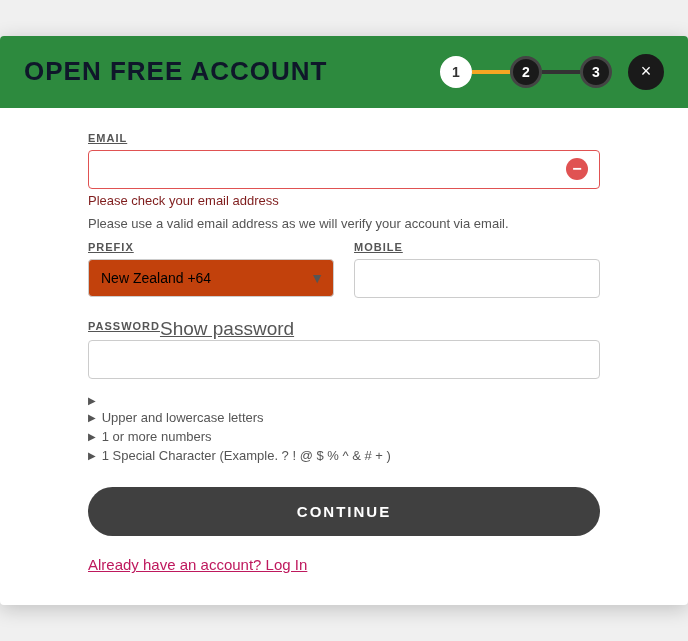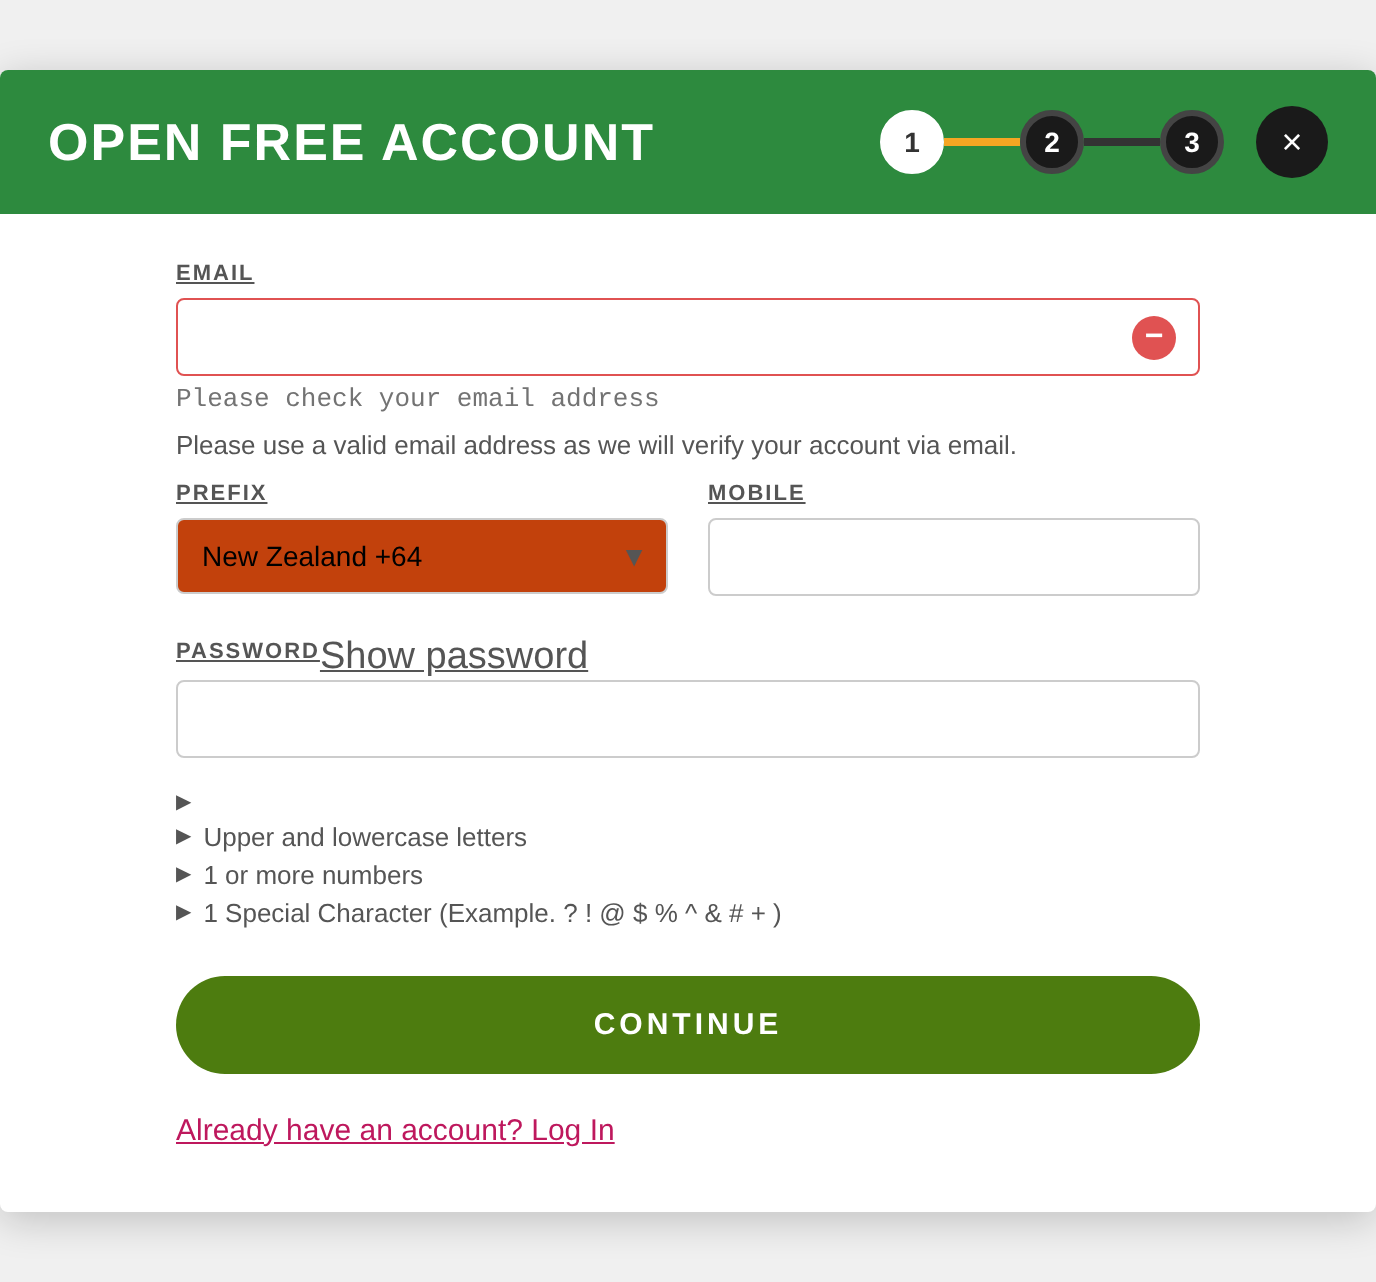--- a/index.html
+++ b/index.html
@@ -19,21 +19,21 @@
       box-shadow: 0 4px 20px rgba(0,0,0,0.2);
     }
     .header {
       background: #2d8a3e;
       padding: 18px 24px;
       display: flex;
       align-items: center;
       justify-content: space-between;
     }
     .header-title {
-      color: #ffffff;
+      color: #0f172a;
       font-size: 26px;
       font-weight: 900;
       letter-spacing: 1px;
       text-transform: uppercase;
     }
     .header-right {
       display: flex;
       align-items: center;
       gap: 0;
     }
@@ -111,25 +111,24 @@
       border-radius: 50%;
       display: flex;
       align-items: center;
       justify-content: center;
       color: #fff;
       font-size: 16px;
       font-weight: bold;
       line-height: 1;
     }
     .error-msg {
-      color: #737373;
+      color: #7f1d1d;
       font-size: 13px;
       margin-top: 4px;
       margin-bottom: 6px;
-      font-family: Liberation Mono, monospace;
     }
     .hint-msg {
       color: #555;
       font-size: 13px;
       margin-bottom: 8px;
       line-height: 1.5;
     }
     .row-fields {
       display: flex;
       gap: 20px;
@@ -185,21 +184,21 @@
       align-items: center;
       gap: 6px;
     }
     .hint-arrow {
       font-size: 10px;
       color: #555;
     }
     .continue-btn {
       width: 100%;
       padding: 16px;
-      background: #4d7c0f;
+      background: #404040;
       border: none;
       border-radius: 30px;
       color: #fff;
       font-size: 15px;
       font-weight: 700;
       letter-spacing: 2px;
       text-transform: uppercase;
       cursor: pointer;
       margin-bottom: 20px;
     }

